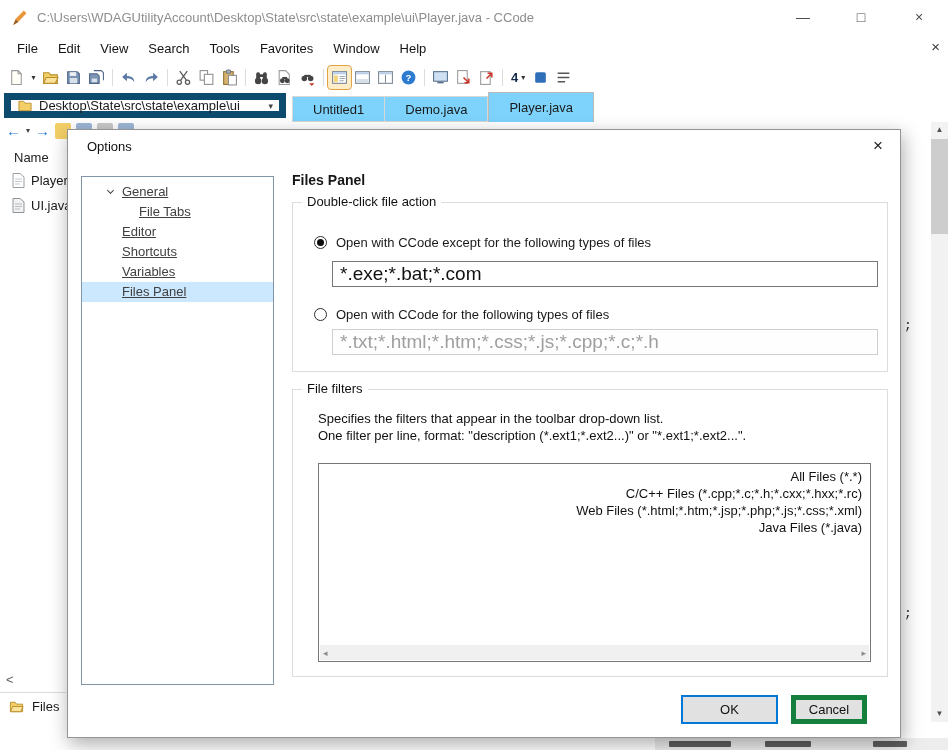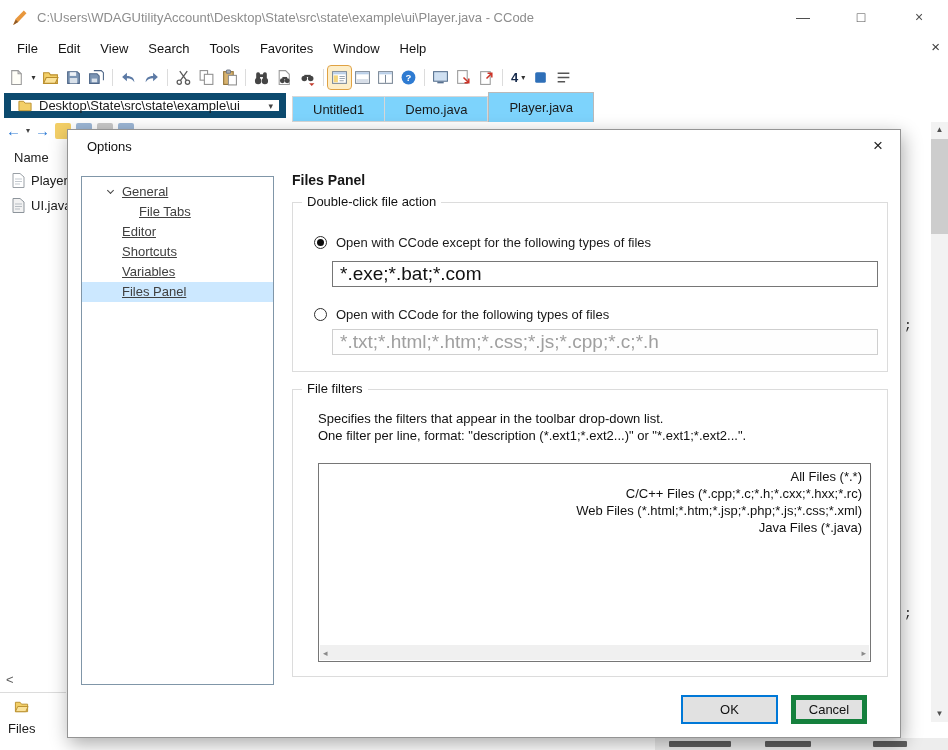--- a/index.html
+++ b/index.html
@@ -42,21 +42,21 @@
   .navrow { position:absolute; left:6px; top:122px; display:flex; align-items:center; gap:5px; }
   .nav-arrow { color:#2b79d4; font-size:15px; }
   .nav-caret { font-size:8px; color:#444; }
   .clipbox { width:16px; height:16px; border-radius:2px; }
   .files-header { position:absolute; left:14px; top:150px; color:#222; }
   .file-list { position:absolute; left:12px; top:168px; }
   .file-row { display:flex; align-items:center; gap:6px; height:25px; }
 
   .h-left-arrow { position:absolute; left:6px; top:672px; color:#5e5e5e; font-size:13px; }
   .panel-divider { position:absolute; left:0; top:692px; width:66px; height:1px; background:#dcdcdc; }
-  .files-tab { position:absolute; left:8px; top:699px; display:flex; align-items:center; gap:7px;flex-direction:column; }
+  .files-tab { position:absolute; left:8px; top:699px; display:flex; align-items:center; gap:7px; }
 
   
   .vscroll { position:absolute; right:0; top:122px; width:17px; height:600px; background:#f2f2f2; }
   .vs-up,.vs-down { position:absolute; left:0; width:17px; height:16px; text-align:center; font-size:8px; line-height:16px; color:#505050; }
   .vs-up { top:0; } .vs-down { bottom:0; }
   .vs-thumb { position:absolute; left:0; top:17px; width:17px; height:95px; background:#cdcdcd; }
 
   
   .code-frag { position:absolute; left:904px; font-family:"Liberation Mono", monospace; font-size:13px; color:#2b2b2b; }
   .frag1 { top:318px; } .frag2 { top:606px; }

